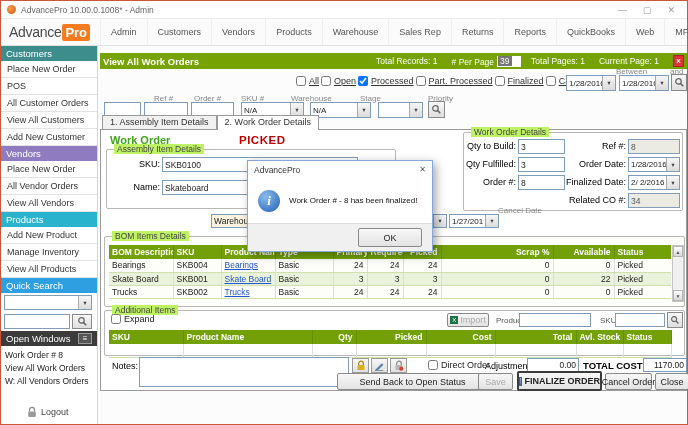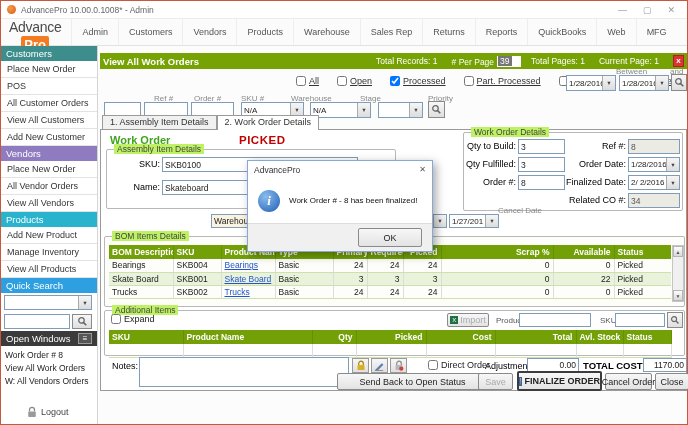--- a/index.html
+++ b/index.html
@@ -9,21 +9,21 @@
 
   
   .titlebar { height:18px; background:#fff; border-bottom:1px solid #ececec; display:flex; align-items:center; padding:0 6px; gap:5px; flex:0 0 auto; }
   .app-icon { width:9px; height:9px; border-radius:50%; background:radial-gradient(circle at 35% 35%, #F59B4C, #D95B12); }
   .titlebar .t { font-size:8.5px; color:#666; flex:1; }
   .winctl { display:flex; gap:16px; padding-right:6px; color:#999; font-size:9px; }
   .winctl span { cursor:default; }
 
   
   .navbar { height:27px; background:#fbfbfb; border-bottom:1px solid #e2e2e2; display:flex; align-items:stretch; flex:0 0 auto; }
-  .logo { display:flex; align-items:center; padding:0 10px 0 8px; gap:1px;flex-direction:column; }
+  .logo { display:flex; align-items:center; padding:0 10px 0 8px; gap:1px; }
   .logo .l1 { font-size:14px; color:#4a4a4a; letter-spacing:-0.3px; }
   .logo .l2 { font-size:13px; font-weight:bold; color:#fff; background:#F47B20; padding:1px 3px; border-radius:2px; }
   .nav-item { display:flex; align-items:center; padding:0 10px; font-size:9px; color:#555; border-left:1px solid #eee; cursor:pointer; white-space:nowrap; }
 
   
   .content { flex:1; display:flex; min-height:0; }
   .sidebar { width:97px; border-right:1px solid #d5d5d5; background:#fff; display:flex; flex-direction:column; position:relative; }
   .side-h { color:#fff; font-size:9.5px; padding:2px 5px; }
   .side-item { font-size:9px; color:#333; padding:3px 0 3px 6px; border-bottom:1px solid #e3e3e3; cursor:pointer; white-space:nowrap; }
   .qs-row { padding:2px 3px; display:flex; gap:2px; align-items:center; }
@@ -181,21 +181,21 @@
         <span class="ttl">View All Work Orders</span>
         <span class="stat"><span>Total Records:</span> <span>1</span></span>
         <span class="stat" style="margin-right:10px"><span># Per Page</span><span class="ppbox">
               <span class="sel">39</span>
             </span></span>
         <span class="stat"><span>Total Pages:</span> <span>1</span></span>
         <span class="stat" style="margin-right:10px"><span>Current Page:</span> <span>1</span></span>
         <span class="gclose">x</span>
       </div>
 
-      <div class="abs" style="left:198px;top:30px;display:flex;gap:18px;align-items:center">
+      <div class="abs" style="left:198px;top:30px;display:flex;gap:2px;align-items:center">
         <label class="chk">
             <input type="checkbox" style="">
             <span class="lk">All</span>
           </label>
         <label class="chk">
             <input type="checkbox" style="">
             <span class="lk">Open</span>
           </label>
         <label class="chk">
             <input type="checkbox" checked="" style="">

